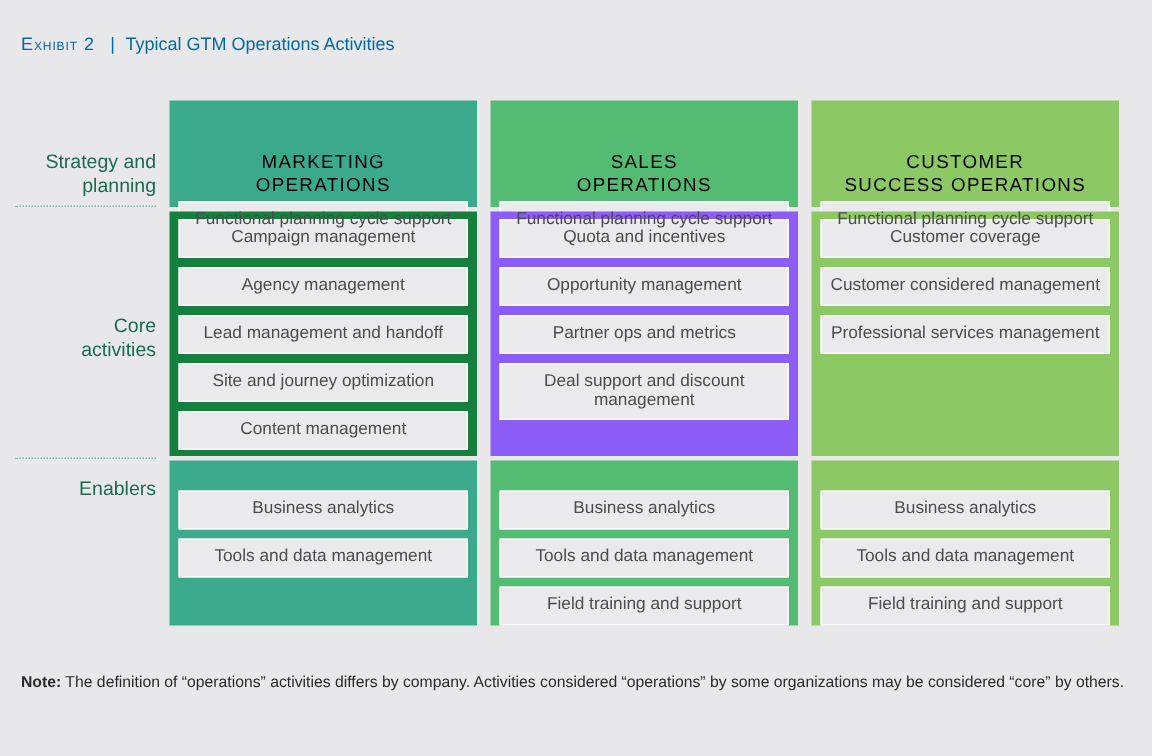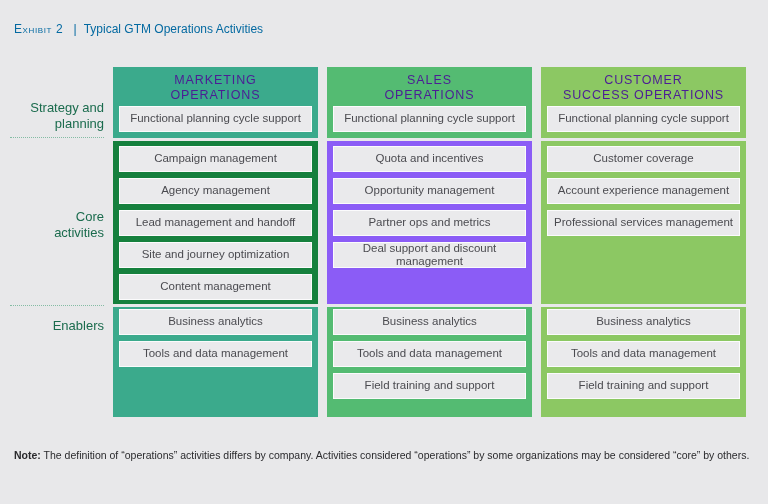--- a/index.html
+++ b/index.html
@@ -24,40 +24,41 @@
     color:#1A6B4D; line-height:1.22; white-space:pre-line;
   }
   .dots {
     position:absolute; left:10px; width:94px; height:0;
     border-top:1px dotted #84BCA4;
   }
   .col { position:absolute; top:67px; width:205px; }
   .block { width:205px; }
   .block-a { height:71px; padding-top:6px; }
   .block-b { height:163px; margin-top:3px; padding-top:5px; }
-  .block-c { height:110px; margin-top:3px; padding-top:2px; }
+  .block-c { height:110px; margin-top:3px; padding-top:20px; }
   .col-header {
     height:30px; margin-bottom:3px;
     display:flex; align-items:center; justify-content:center;
-    text-align:center; color:#4c1d95;
+    text-align:center; color:#000000;
     font-size:12.5px; letter-spacing:0.9px; line-height:1.22;
     white-space:pre-line;
+    margin-top:28px;
   }
   .box {
     margin:0 6px 6px 6px;
     height:26px;
     background:#EAEAEC;
     border:1px solid #FBFBFC;
     display:flex; align-items:center; justify-content:center;
     text-align:center;
     font-size:11.5px; color:#4B4B50;
     line-height:1.15;
     padding:0 4px;
   }
-  .box.tall { height:26px; }
+  .box.tall { height:38px; }
   .footer {
     position:absolute; left:14px; top:448px; width:742px;
     font-size:10.5px; color:#2A2A2D; line-height:1.42;
   }
   .footer b { font-weight:bold; }
 </style>
 </head>
 <body>
 
 <div class="title">
@@ -112,21 +113,21 @@
 </div>
 
 <div class="col" style="left:541px;">
   <div class="block block-a" style="background-color: rgb(140, 200, 99);">
     <div class="col-header">CUSTOMER
 SUCCESS OPERATIONS</div>
     <div class="box">Functional planning cycle support</div>
   </div>
   <div class="block block-b" style="background-color: rgb(140, 200, 99);">
     <div class="box">Customer coverage</div>
-    <div class="box">Account experience management</div>
+    <div class="box">Customer considered management</div>
     <div class="box">Professional services management</div>
   </div>
   <div class="block block-c" style="background-color: rgb(140, 200, 99);">
     <div class="box">Business analytics</div>
     <div class="box">Tools and data management</div>
     <div class="box">Field training and support</div>
   </div>
 </div>
 
 <div class="footer">

